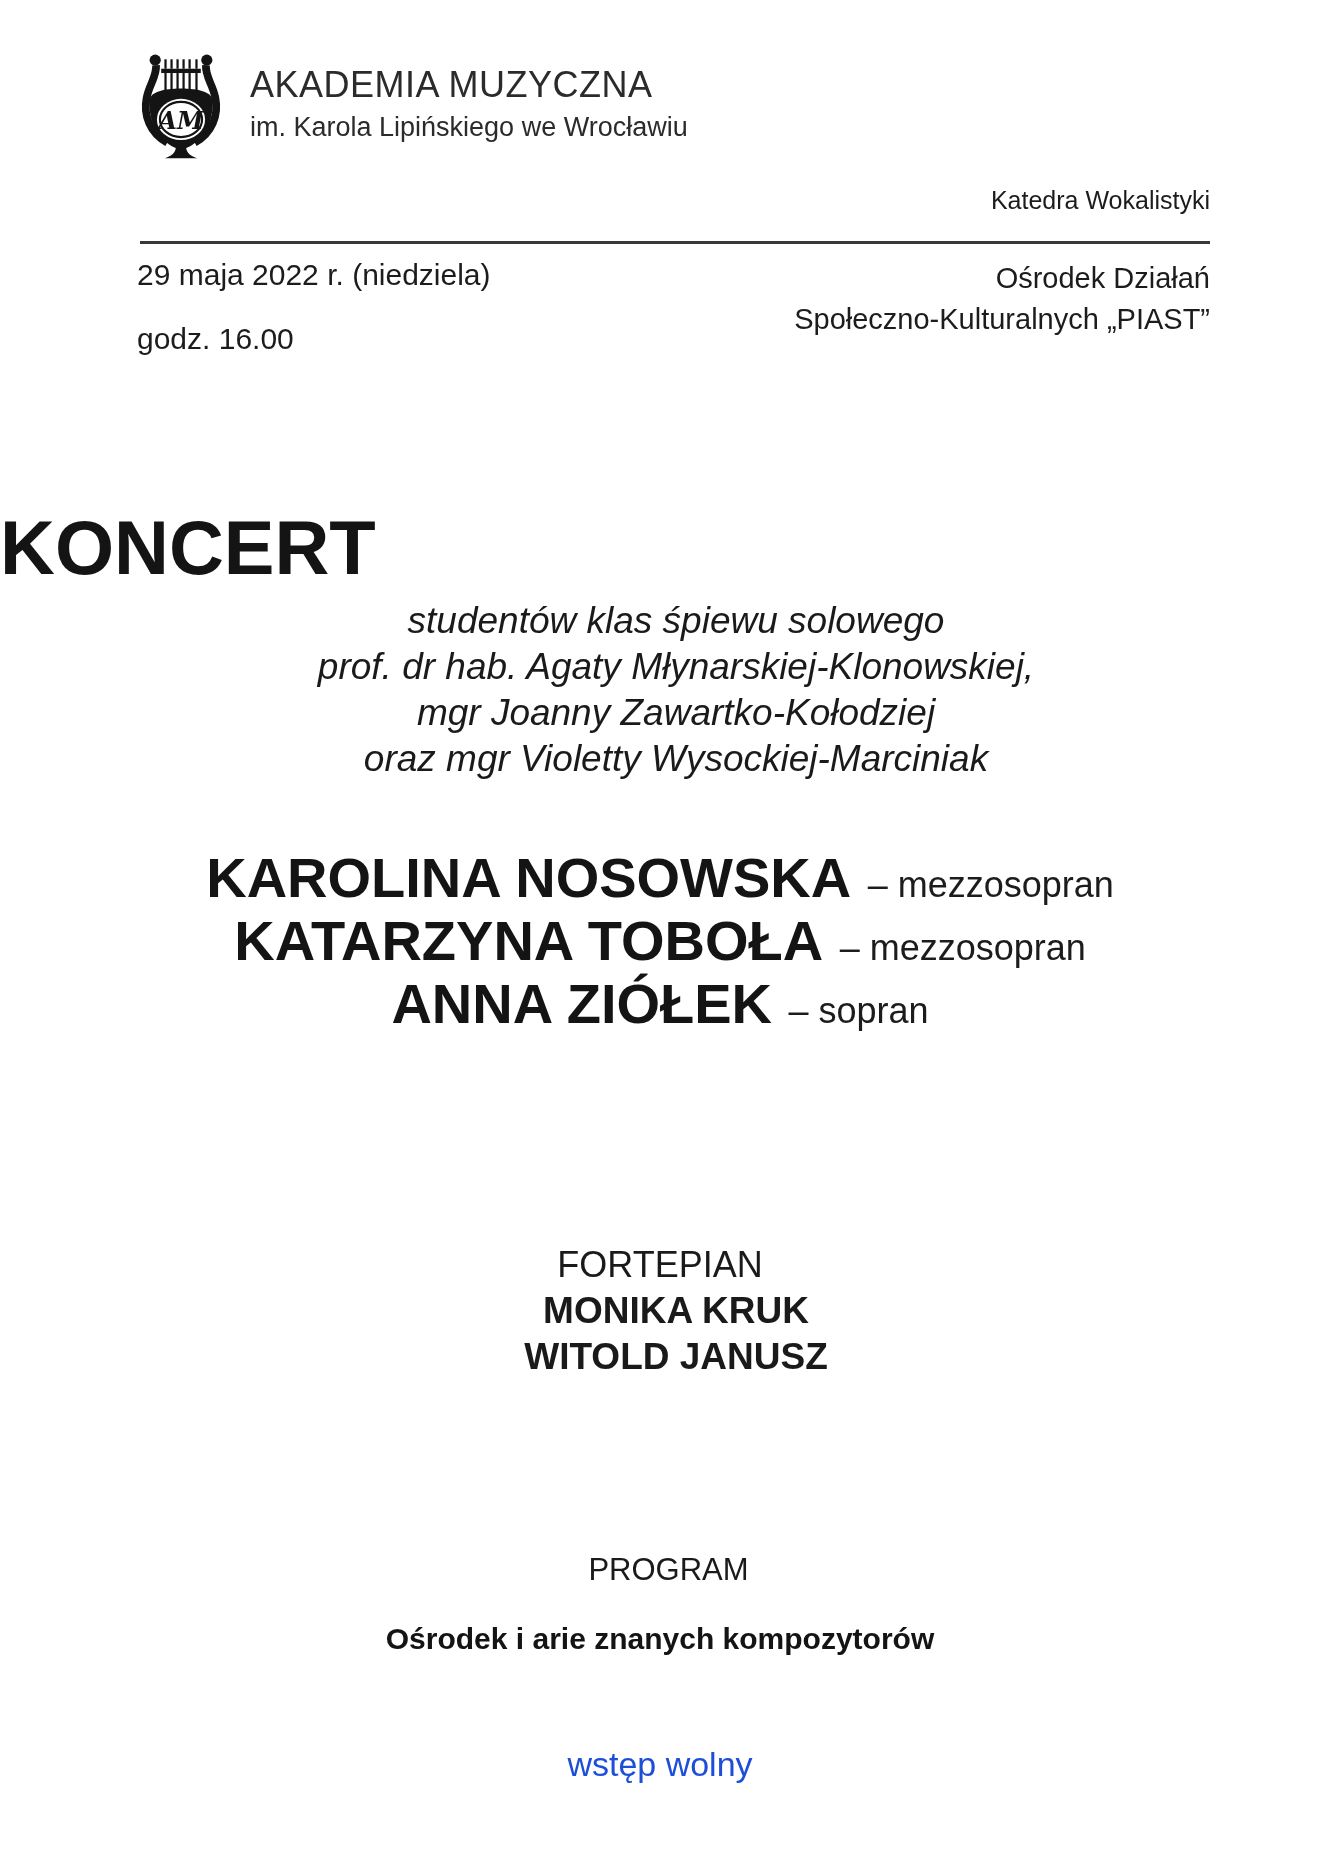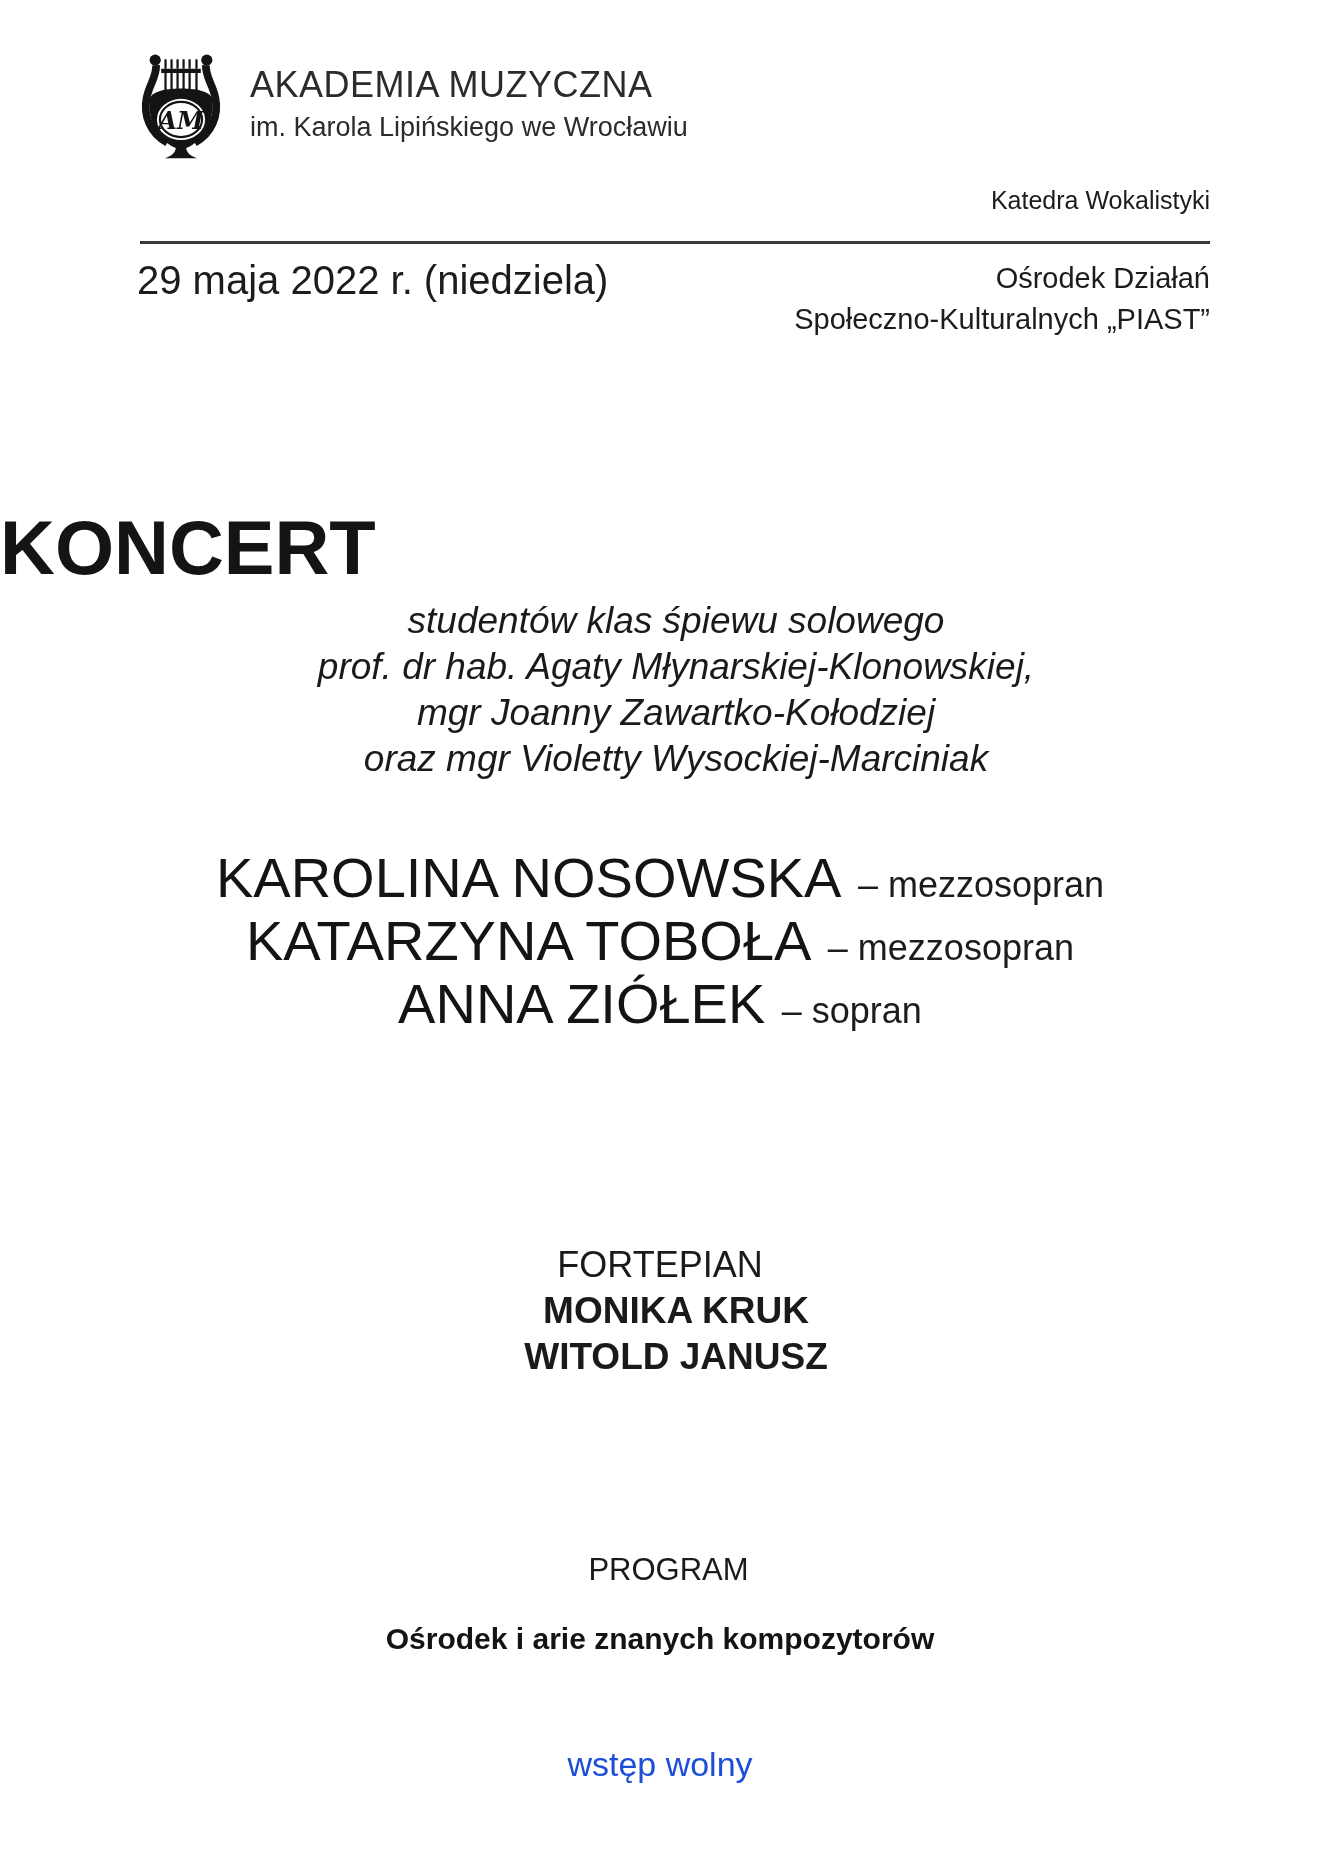--- a/index.html
+++ b/index.html
@@ -45,21 +45,21 @@
     position:absolute;
     left:140px; top:241px;
     width:1070px; height:3px;
     background:#383838;
   }
 
   
   .meta-left {
     position:absolute;
     left:137px; top:258px;
-    font-size:40px;
+    font-size:30px;
     color:#1c1c1c;
   }
   .meta-left .time { margin-top:30px; }
   .meta-right {
     position:absolute;
     right:110px; top:258px;
     font-size:29px;
     line-height:41px;
     text-align:right;
     color:#1c1c1c;
@@ -91,21 +91,21 @@
   
   .performers {
     position:absolute;
     left:0; top:846px;
     width:100%;
     text-align:center;
   }
   .performer-line { height:63px; line-height:63px; white-space:nowrap; }
   .performer-name {
     font-size:56px;
-    font-weight:normal;
+    font-weight:bold;
     color:#141414;
   }
   .performer-voice {
     font-size:36px;
     margin-left:12px;
     color:#1c1c1c;
   }
 
   
   .piano {
@@ -184,20 +184,21 @@
     <div class="brand-name">AKADEMIA MUZYCZNA</div>
     <div class="brand-sub">im. Karola Lipińskiego we Wrocławiu</div>
   </div>
 
   <div class="department">Katedra Wokalistyki</div>
 
   <div class="divider"></div>
 
   <div class="meta-left">
     <div class="date">29 maja 2022 r. (niedziela)</div>
+    <div class="time">godz. 16.00</div>
   </div>
 
   <div class="meta-right">
     <div>Ośrodek Działań</div>
     <div>Społeczno-Kulturalnych „PIAST”</div>
   </div>
 
   <div class="title">KONCERT</div>
 
   <div class="subtitle">

